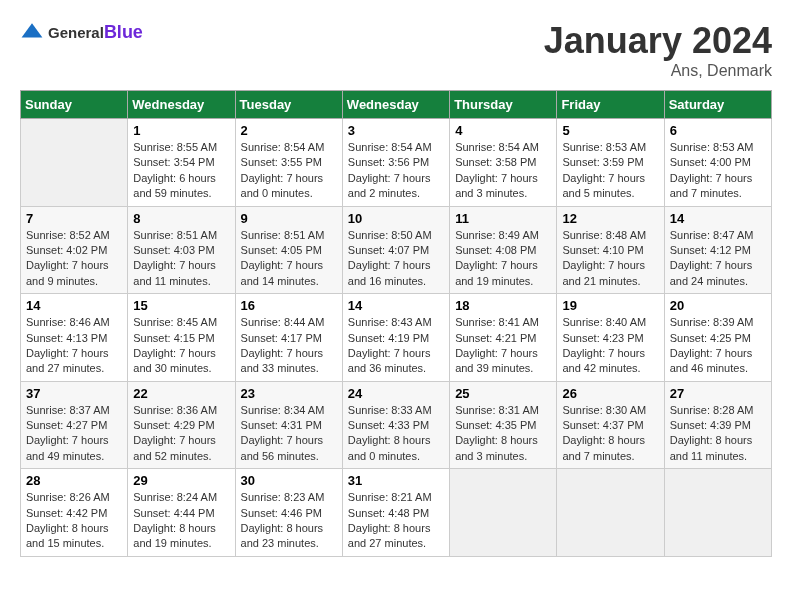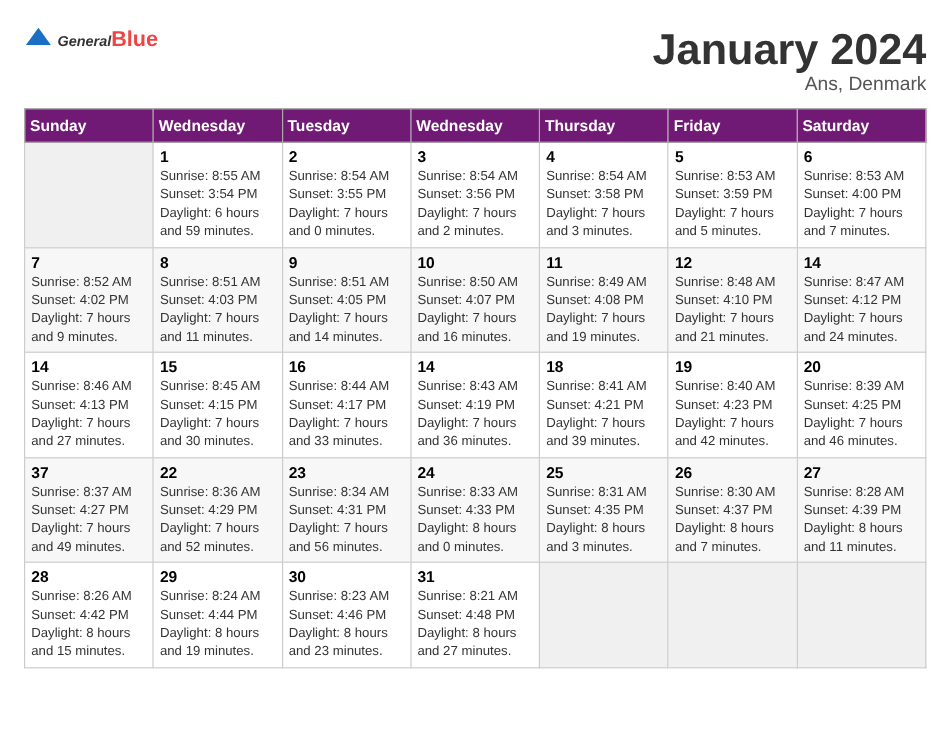--- a/index.html
+++ b/index.html
@@ -15,29 +15,28 @@
       justify-content: space-between;
       align-items: flex-start;
       margin-bottom: 10px;
     }
     .logo {
       display: flex;
       align-items: center;
       gap: 4px;
     }
     .logo-text-general {
-      font-size: 12px;
+      font-size: 15px;
       font-weight: bold;
       color: #333;
-      font-style: italic;
     }
     .logo-text-blue {
       font-size: 18px;
       font-weight: bold;
-      color: #ef4444;
+      color: #6d28d9;
     }
     .logo-icon {
       width: 24px;
       height: 24px;
     }
     .title-section {
       text-align: right;
     }
     .month-title {
       font-size: 36px;
@@ -48,21 +47,21 @@
     .location-title {
       font-size: 16px;
       color: #555;
     }
     table {
       width: 100%;
       border-collapse: collapse;
       font-size: 11px;
     }
     thead tr {
-      background-color: #701a75;
+      background-color: #15803d;
       color: white;
     }
     thead th {
       padding: 6px 4px;
       text-align: left;
       font-weight: bold;
       font-size: 13px;
       border: 1px solid #aaa;
     }
     tbody td {

